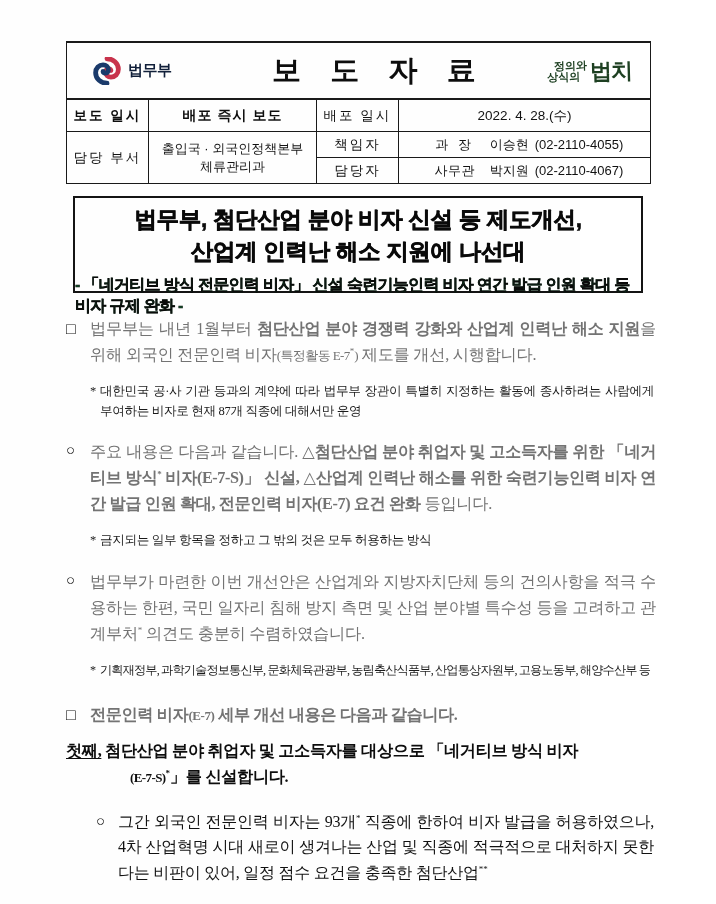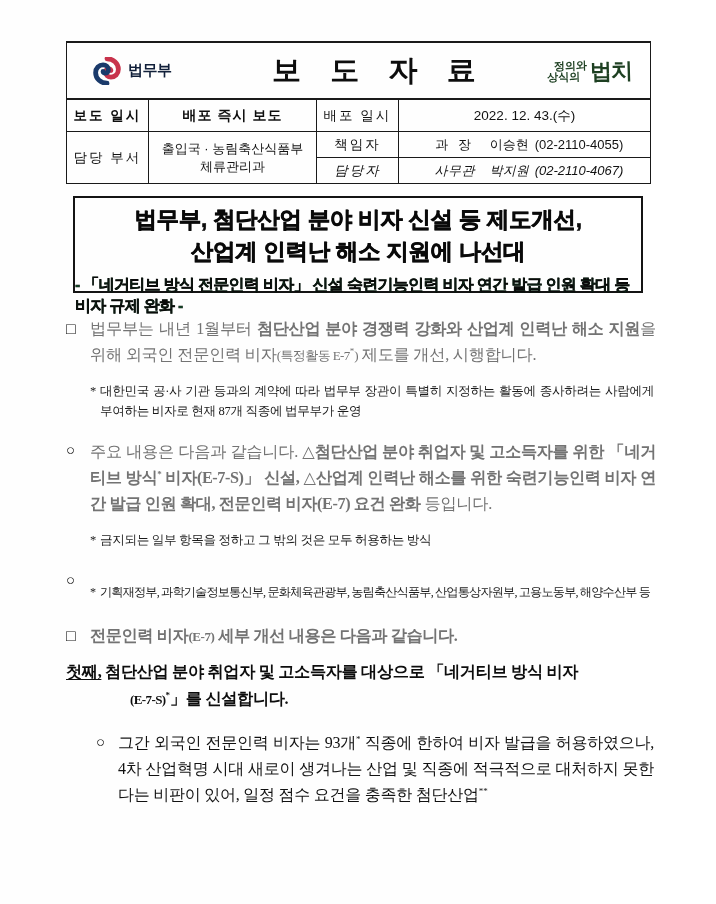--- a/index.html
+++ b/index.html
@@ -118,21 +118,21 @@
     color: #121212;
   }
   .header-table .val-b {
     font-size: 14px;
     font-weight: 700;
     letter-spacing: 1px;
     color: #0d0d0d;
   }
   .r1 td { height: 31px; }
   .r2 td { height: 25px; }
-  .r3 td { height: 25px; font-style: italic; }
+  .r3 td { height: 25px; }
   .dept-cell {
     font-size: 13px;
     line-height: 1.35;
     color: #121212;
   }
   .person {
     display: flex;
     align-items: center;
     justify-content: center;
     gap: 0;
@@ -323,26 +323,26 @@
               </div>
               <div class="slogan-big">법치</div>
             </div>
           </div>
         </td>
       </tr>
       <tr class="r1">
         <td class="lbl">보도 일시</td>
         <td class="val-b">배포 즉시 보도</td>
         <td class="lbl-n">배포 일시</td>
-        <td class="val">2022. 12. 43.(수)</td>
+        <td class="val">2022. 4. 28.(수)</td>
       </tr>
       <tr class="r2">
         <td class="lbl-n" rowspan="2">담당 부서</td>
         <td class="dept-cell" rowspan="2">
-          <div>출입국 · 농림축산식품부</div>
+          <div>출입국 · 외국인정책본부</div>
           <div>체류관리과</div>
         </td>
         <td class="lbl-n">책임자</td>
         <td>
           <div class="person">
             <span class="rank">과 장</span>
             <span class="nm">이승현</span>
             <span class="nm">(02-2110-4055)</span>
           </div>
         </td>
@@ -366,35 +366,36 @@
     <div class="subtitle-line">- 「네거티브 방식 전문인력 비자」 신설 숙련기능인력 비자 연간 발급 인원 확대 등 비자 규제 완화 -</div>
   </div>
 
   <div class="body-area">
 
     <div class="blk">
       <span class="marker">□</span>
       <p class="para sq"><span>법무부는 내년 1월부터 </span><b>첨단산업 분야 경쟁력 강화와 산업계 인력난 해소 지원</b><span>을 위해 외국인 전문인력 비자</span><span class="sm">(특정활동 E-7</span><span class="sup">*</span><span class="sm">)</span><span> 제도를 개선, 시행합니다.</span></p>
     </div>
     <div class="sp14"></div>
-    <p class="note"><span class="star">*</span><span>대한민국 공·사 기관 등과의 계약에 따라 법무부 장관이 특별히 지정하는 활동에 종사하려는 사람에게 부여하는 비자로 현재 87개 직종에 법무부가 운영</span></p>
+    <p class="note"><span class="star">*</span><span>대한민국 공·사 기관 등과의 계약에 따라 법무부 장관이 특별히 지정하는 활동에 종사하려는 사람에게 부여하는 비자로 현재 87개 직종에 대해서만 운영</span></p>
 
     <div class="sp18"></div>
 
     <div class="blk">
       <span class="marker circ">○</span>
       <p class="para"><span>주요 내용은 다음과 같습니다. </span><b>△첨단산업 분야 취업자 및 고소득자를 위한 「네거티브 방식</b><b class="sup">*</b><b> 비자(E-7-S)」 신설, △산업계 인력난 해소를 위한 숙련기능인력 비자 연간 발급 인원 확대, 전문인력 비자(E-7) 요건 완화</b><span> 등입니다.</span></p>
     </div>
     <div class="sp14"></div>
     <p class="note"><span class="star">*</span><span>금지되는 일부 항목을 정하고 그 밖의 것은 모두 허용하는 방식</span></p>
 
     <div class="sp18"></div>
 
     <div class="blk">
       <span class="marker circ">○</span>
+      <p class="para"><span>법무부가 마련한 이번 개선안은 산업계와 지방자치단체 등의 건의사항을 적극 수용하는 한편, 국민 일자리 침해 방지 측면 및 산업 분야별 특수성 등을 고려하고 관계부처</span><span class="sup">*</span><span> 의견도 충분히 수렴하였습니다.</span></p>
     </div>
     <div class="sp14"></div>
     <p class="note tight"><span class="star">*</span><span>기획재정부, 과학기술정보통신부, 문화체육관광부, 농림축산식품부, 산업통상자원부, 고용노동부, 해양수산부 등</span></p>
 
     <div class="sp22"></div>
 
     <div class="blk">
       <span class="marker">□</span>
       <p class="para sq"><b>전문인력 비자</b><b class="sm">(E-7)</b><b> 세부 개선 내용은 다음과 같습니다.</b></p>
     </div>

